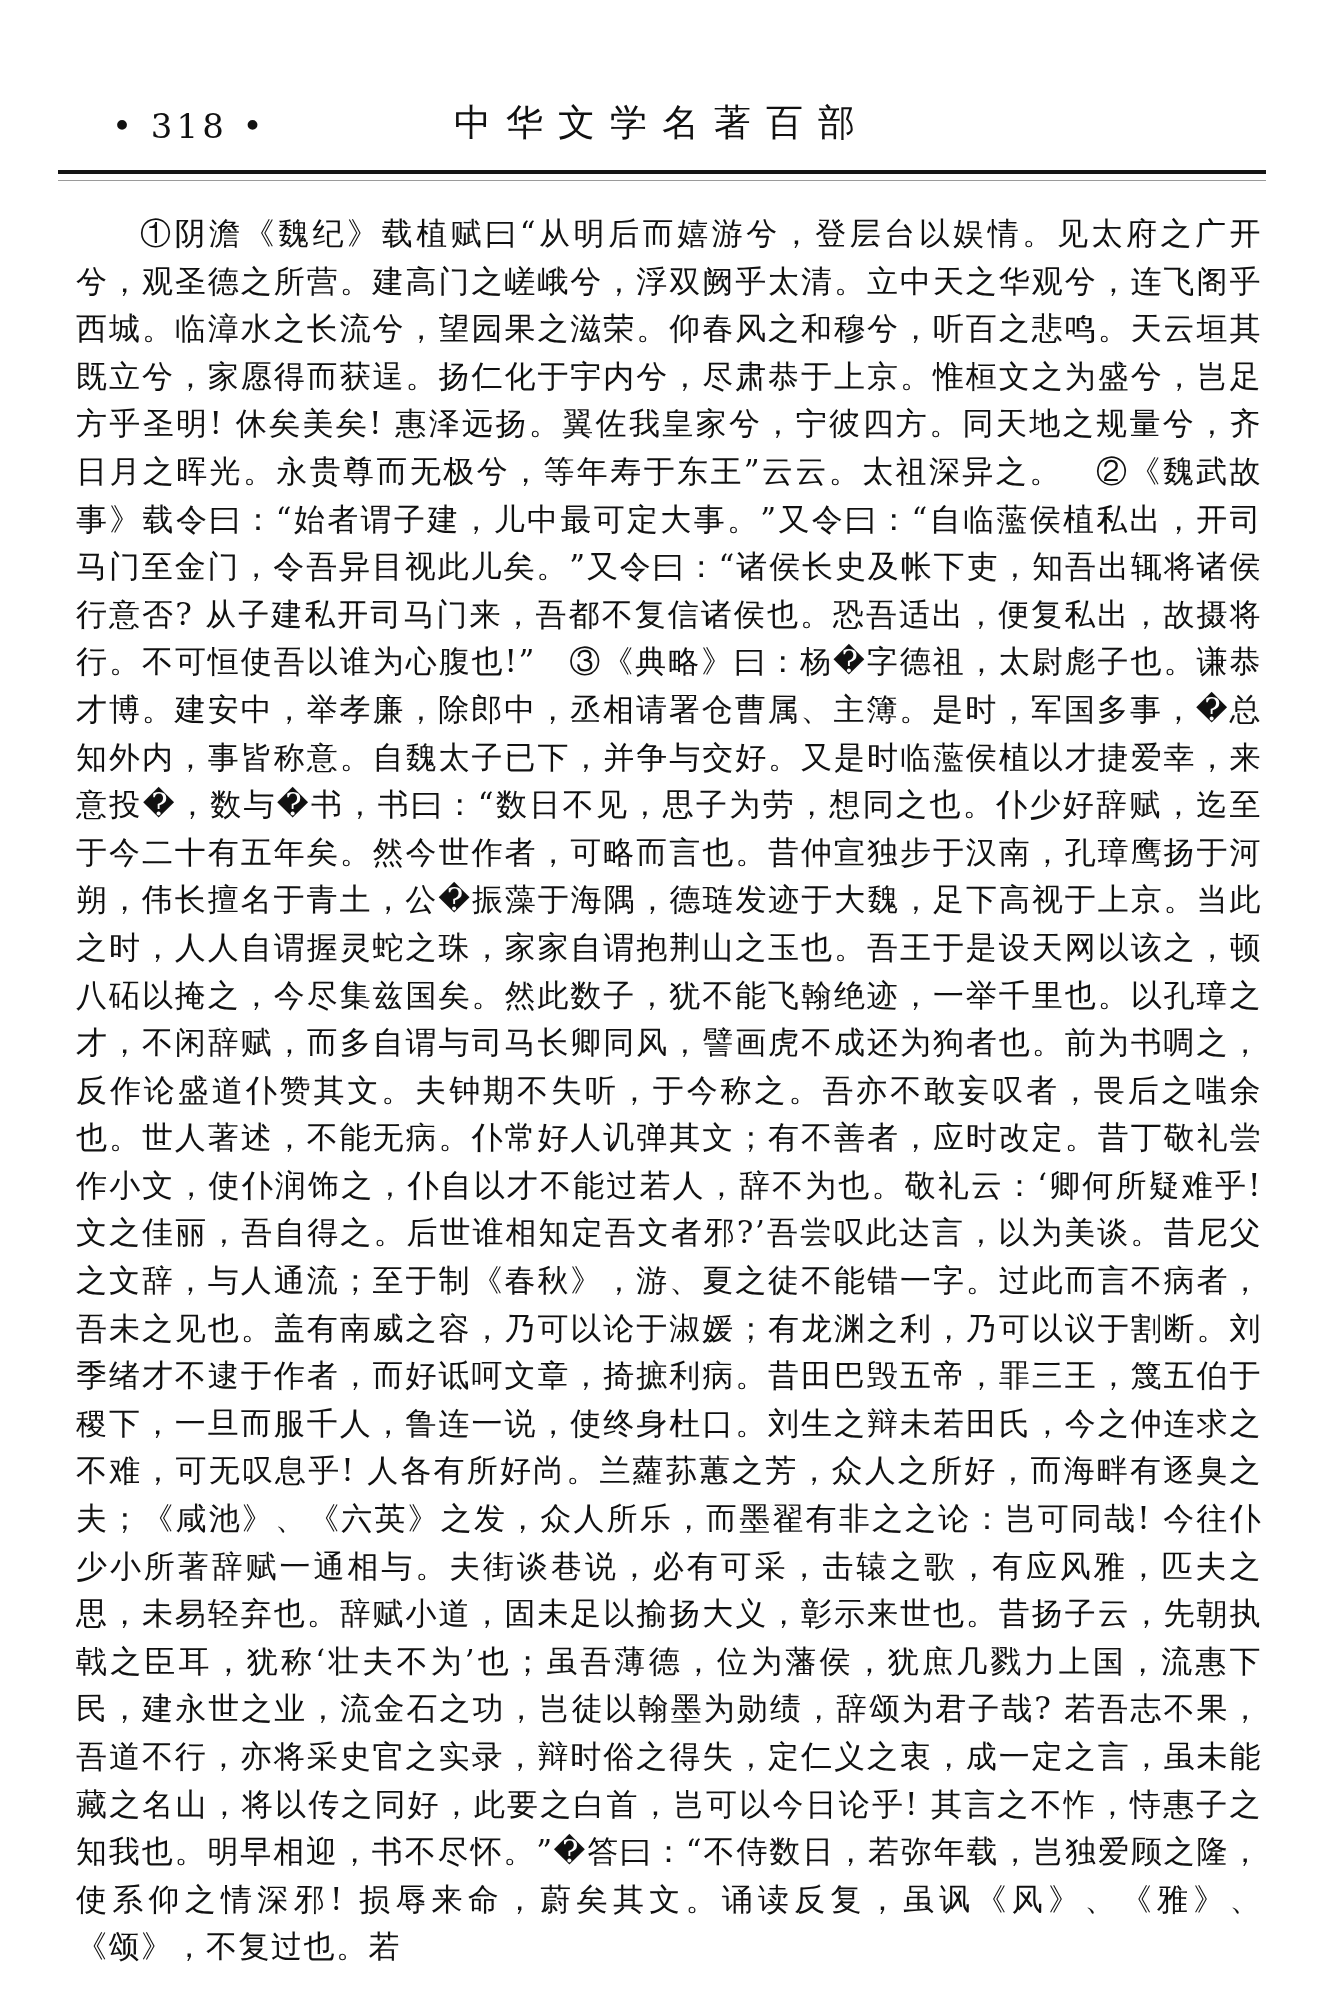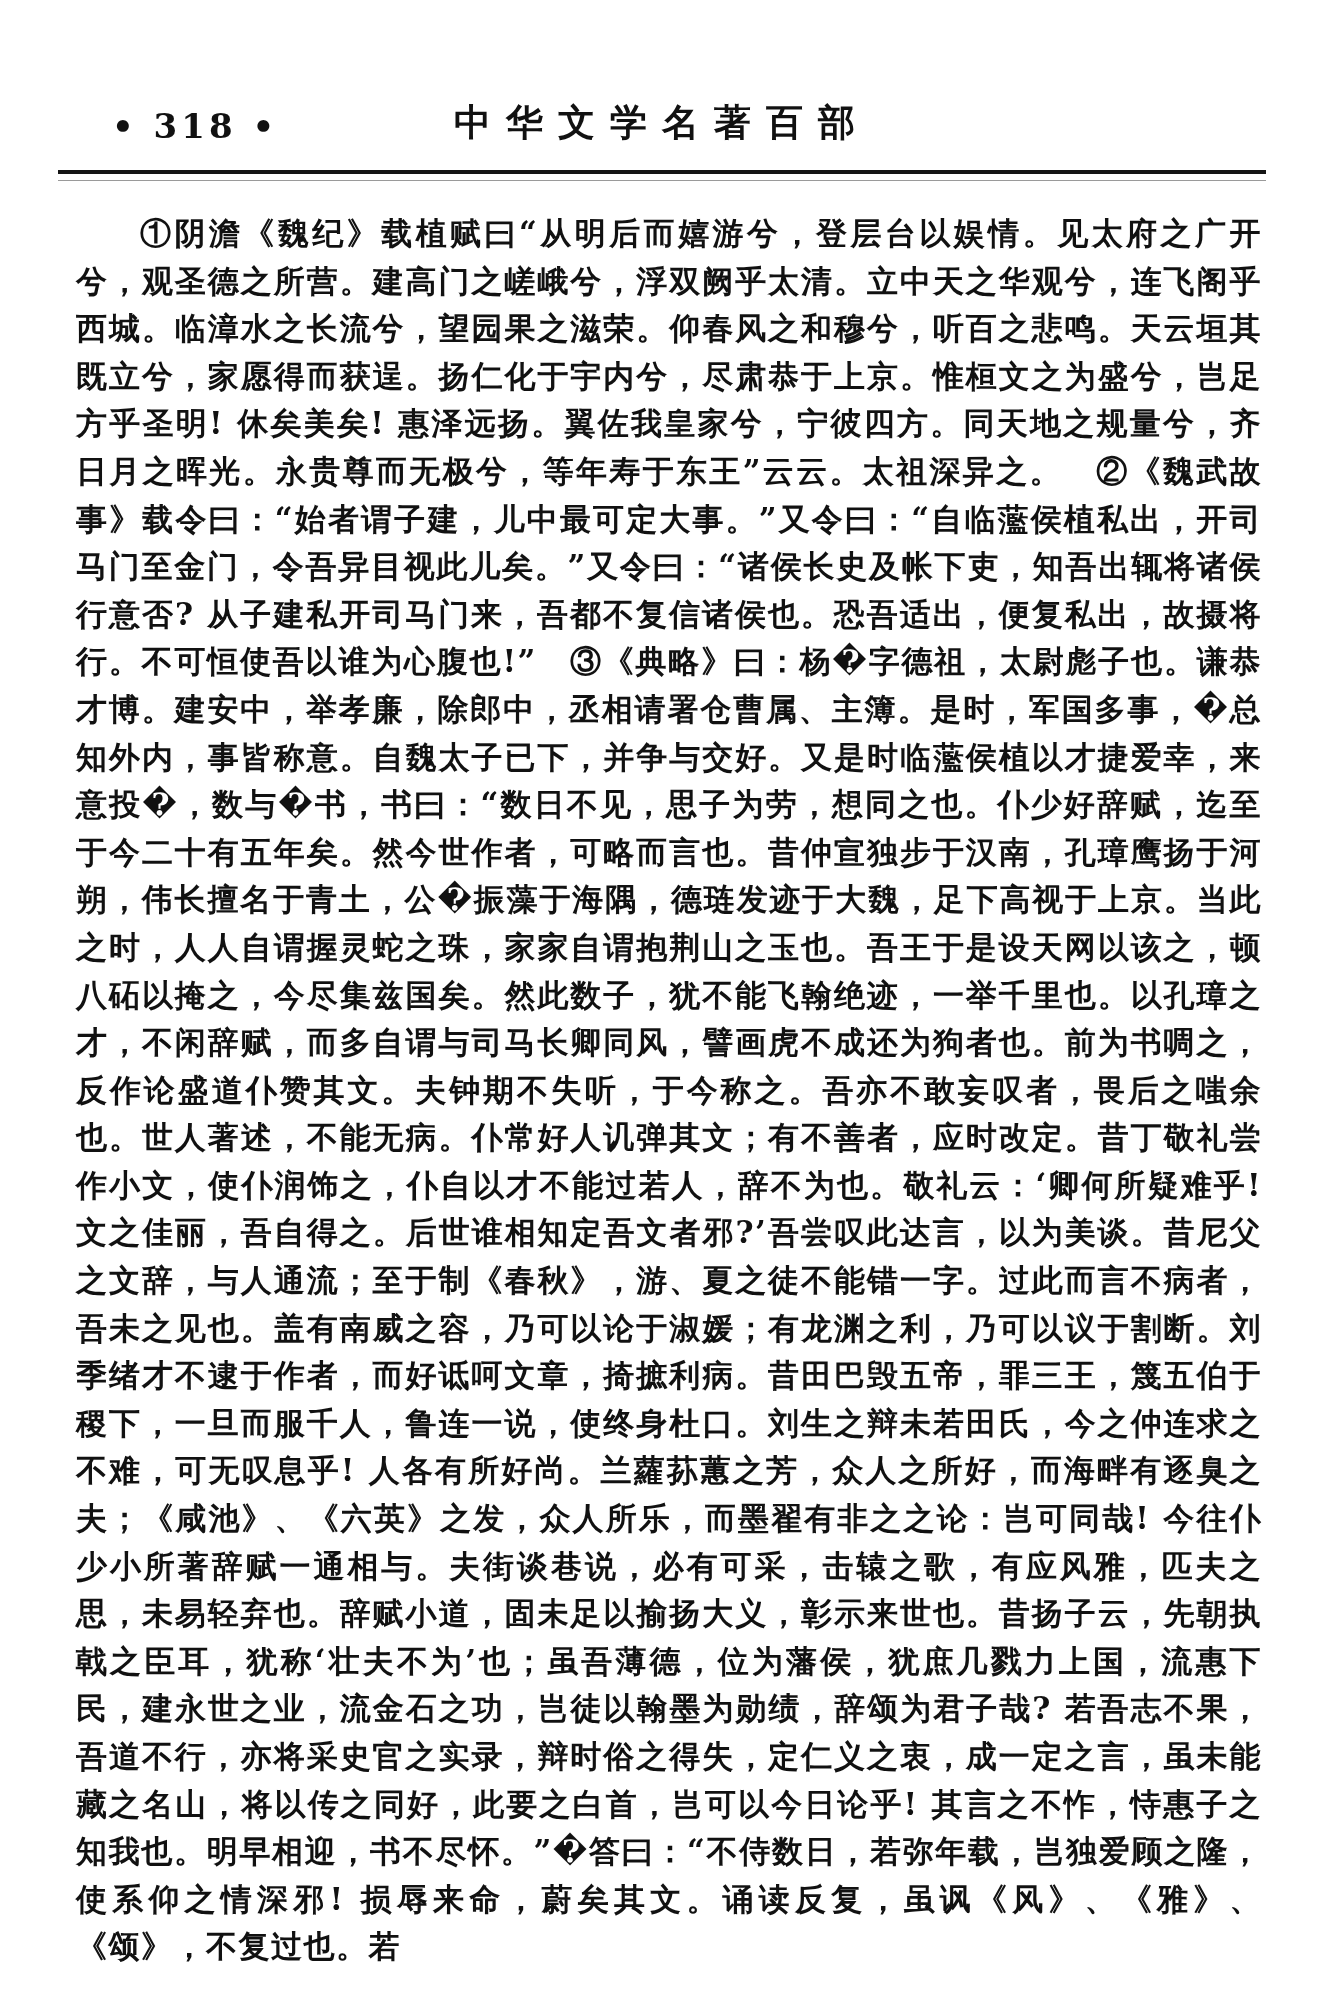--- a/index.html
+++ b/index.html
@@ -8,21 +8,20 @@
     background: #ffffff;
   }
   .page {
     position: relative;
     width: 1324px;
     height: 1997px;
     background: #ffffff;
     color: #111111;
     font-family: "DejaVu Serif", "Liberation Serif", serif;
     overflow: hidden;
-    font-weight: bold;
   }
   .header {
     position: relative;
     height: 152px;
   }
   .pagenum {
     position: absolute;
     left: 112px;
     bottom: 6px;
     font-size: 34px;

